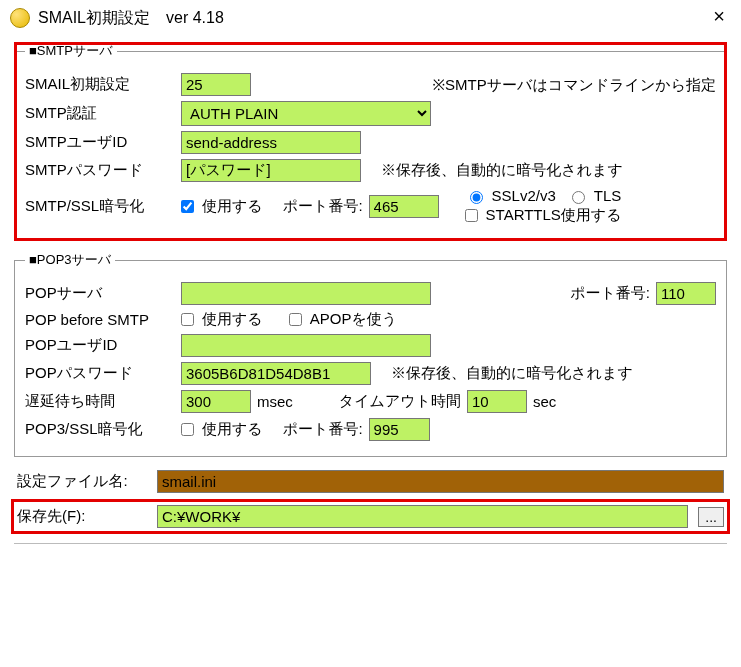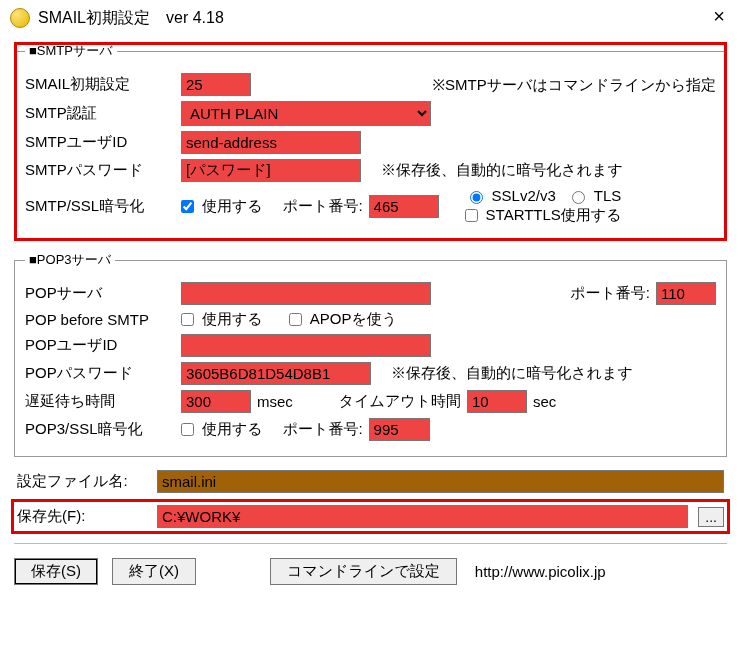--- a/index.html
+++ b/index.html
@@ -49,21 +49,21 @@
     margin: 5px 0;
     gap: 6px;
     flex-wrap: nowrap;
   }
   .lbl { width: 150px; flex: 0 0 auto; }
   input.txt, select.sel {
     font-family: inherit;
     font-size: 15px;
     border: 1px solid #777;
     padding: 2px 4px;
-    background: #ef4444;
+    background: #bef264;
   }
   input.txt.ro { background: #a16207; }
   .note { margin-left: 14px; white-space: nowrap; }
   .chk { margin: 0 2px 0 0; }
   .radgrp { display: flex; flex-direction: column; gap: 2px; margin-left: 20px; }
   .radline { display: flex; align-items: center; gap: 6px; }
   .destrow {
     display: flex;
     align-items: center;
     margin: 6px 0;
@@ -210,20 +210,14 @@
   </div>
 
   <div class="destrow hl">
     <span class="lbl2">保存先(F):</span>
     <input class="txt" value="C:¥WORK¥" style="">
     <button class="browse-btn">...</button>
   </div>
 
   <hr class="sep">
 
-  <div class="footer">
-    <button class="win default">保存(S)</button>
-    <button class="win">終了(X)</button>
-    <button class="win" style="margin-left:60px">コマンドラインで設定</button>
-    <span class="url">http://www.picolix.jp</span>
-  </div>
 
 </div>
 
 </body></html>

